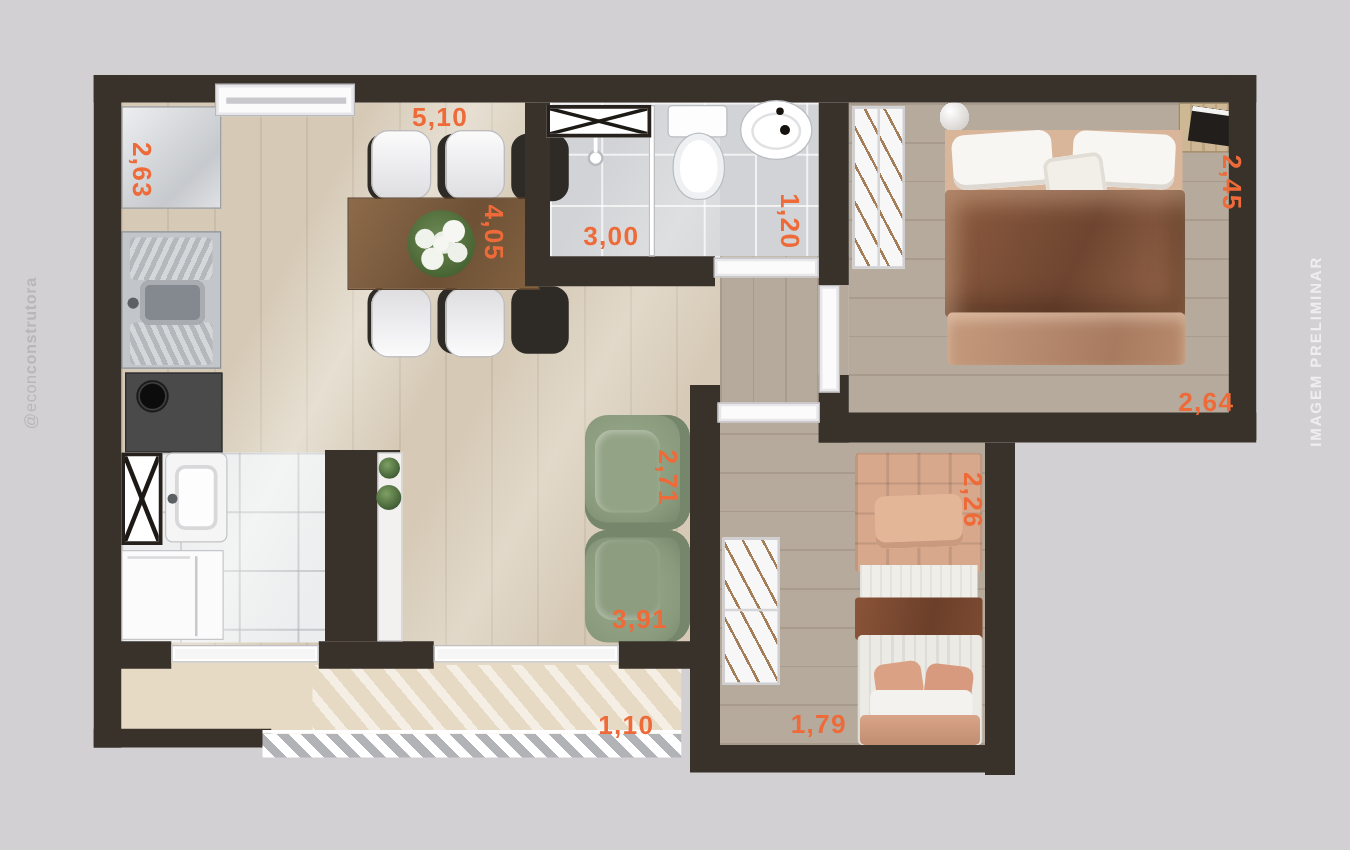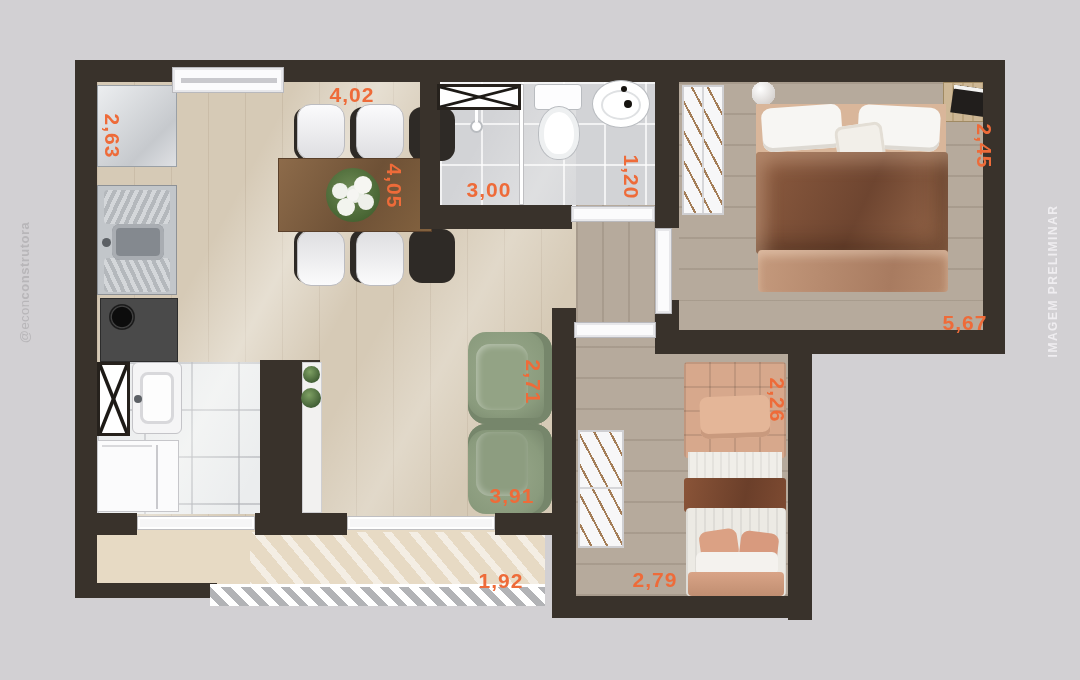--- a/index.html
+++ b/index.html
@@ -195,30 +195,30 @@
   </div>
   <div class="open door" style="left:571px;top:206px;width:84px;height:16px;"></div>
   <div class="open door" style="left:655px;top:228px;width:17px;height:86px;"></div>
   <div class="open door" style="left:574px;top:322px;width:82px;height:16px;"></div>
   <div class="open glass" style="left:137px;top:516px;width:118px;height:14px;"></div>
   <div class="open glass" style="left:347px;top:516px;width:148px;height:14px;"></div>
   <div class="open" style="left:210px;top:584px;width:335px;height:22px;border-top:3px solid #ffffff;
        background:repeating-linear-gradient(45deg,#ffffff 0 7px,#b2b3b6 7px 14px);"></div>
 
   <div class="dim v" style="left:112px;top:136px;">2,63</div>
-  <div class="dim" style="left:352px;top:95px;">4,02</div>
+  <div class="dim" style="left:352px;top:95px;">5,10</div>
   <div class="dim v" style="left:394px;top:186px;">4,05</div>
   <div class="dim" style="left:489px;top:190px;">3,00</div>
   <div class="dim v" style="left:631px;top:177px;">1,20</div>
   <div class="dim v" style="left:984px;top:146px;">2,45</div>
-  <div class="dim" style="left:965px;top:323px;">5,67</div>
+  <div class="dim" style="left:965px;top:323px;">2,64</div>
   <div class="dim v" style="left:533px;top:382px;">2,71</div>
   <div class="dim" style="left:512px;top:496px;">3,91</div>
   <div class="dim v" style="left:777px;top:400px;">2,26</div>
-  <div class="dim" style="left:655px;top:580px;">2,79</div>
-  <div class="dim" style="left:501px;top:581px;">1,92</div>
+  <div class="dim" style="left:655px;top:580px;">1,79</div>
+  <div class="dim" style="left:501px;top:581px;">1,10</div>
 
   <div class="wm wm-left" style="left:-56px;top:275px;width:160px;text-align:center;">
     <span style="position:static;">@econ</span><b style="position:static;">construtora</b>
   </div>
   <div class="wm wm-right" style="left:973px;top:274px;width:160px;text-align:center;">IMAGEM PRELIMINAR</div>
 
 </div>
 
 </body></html>

